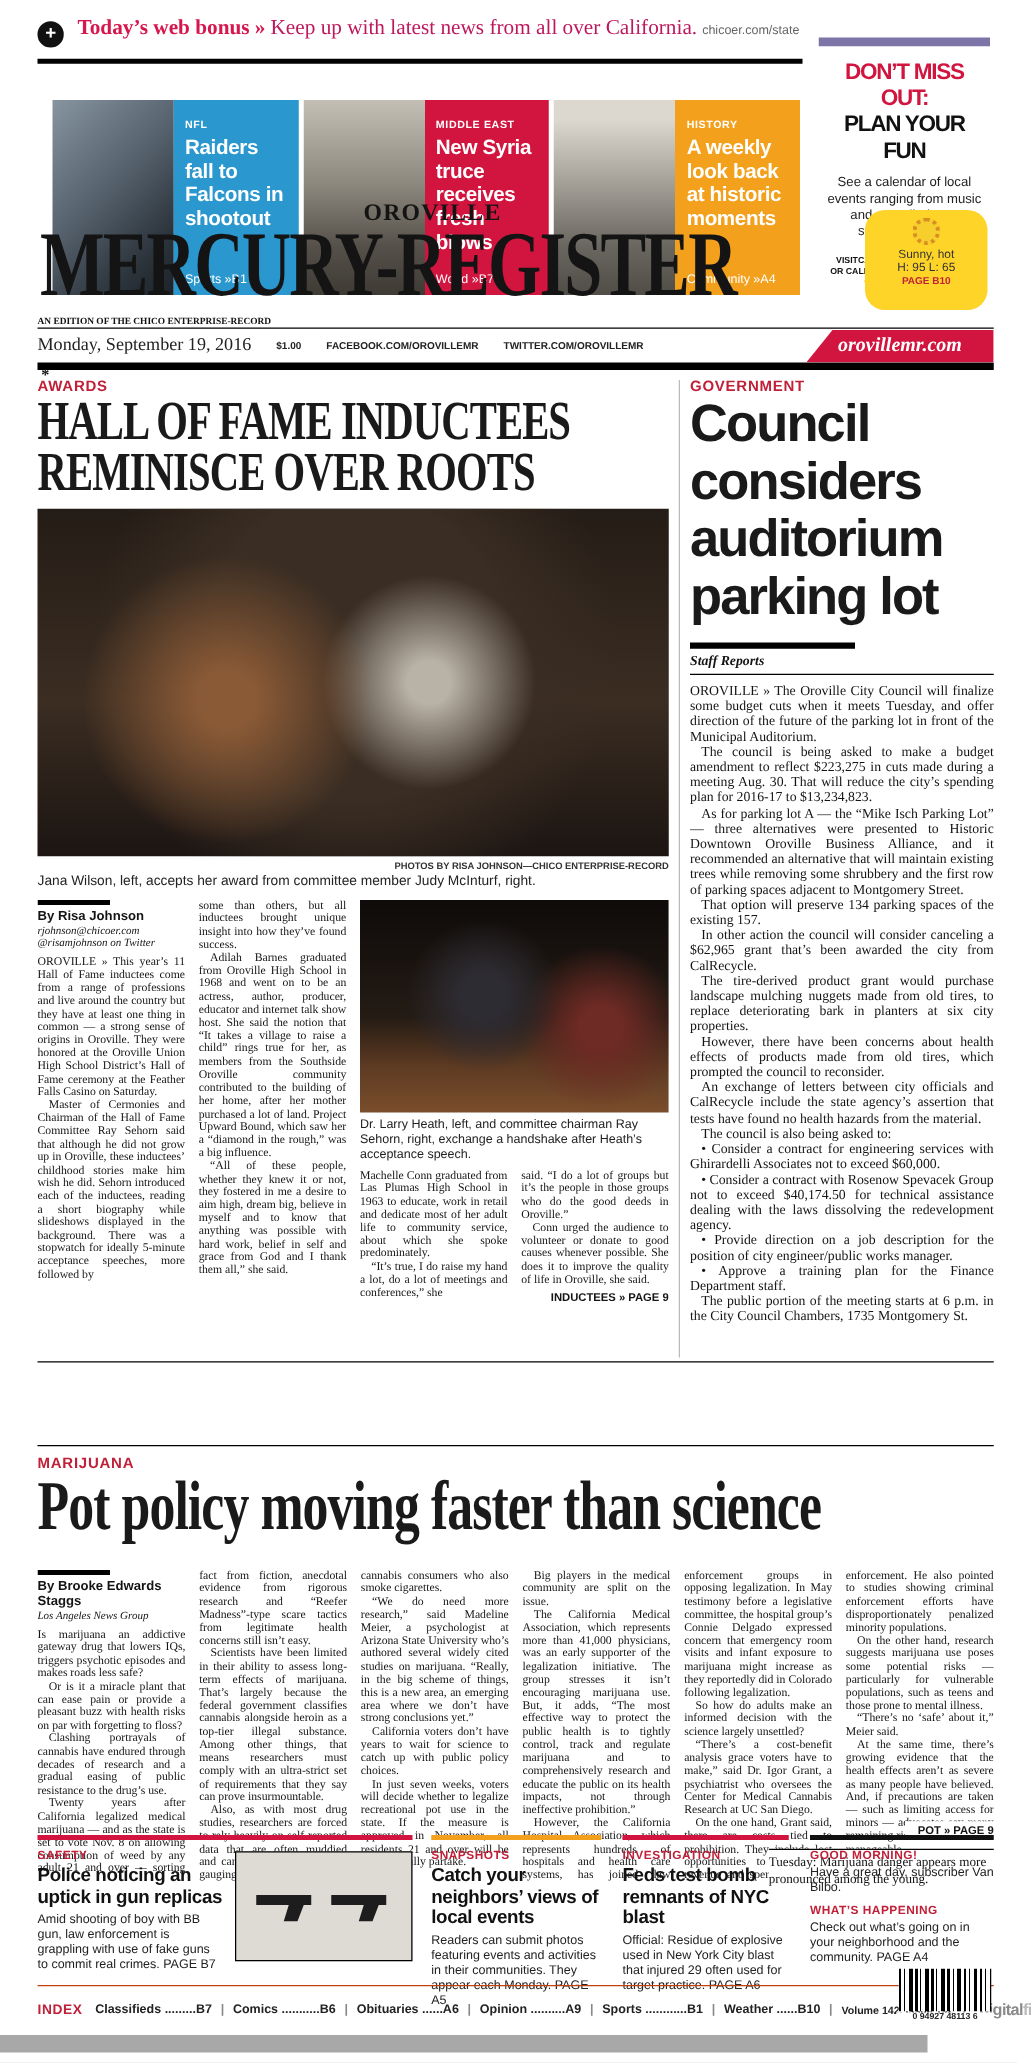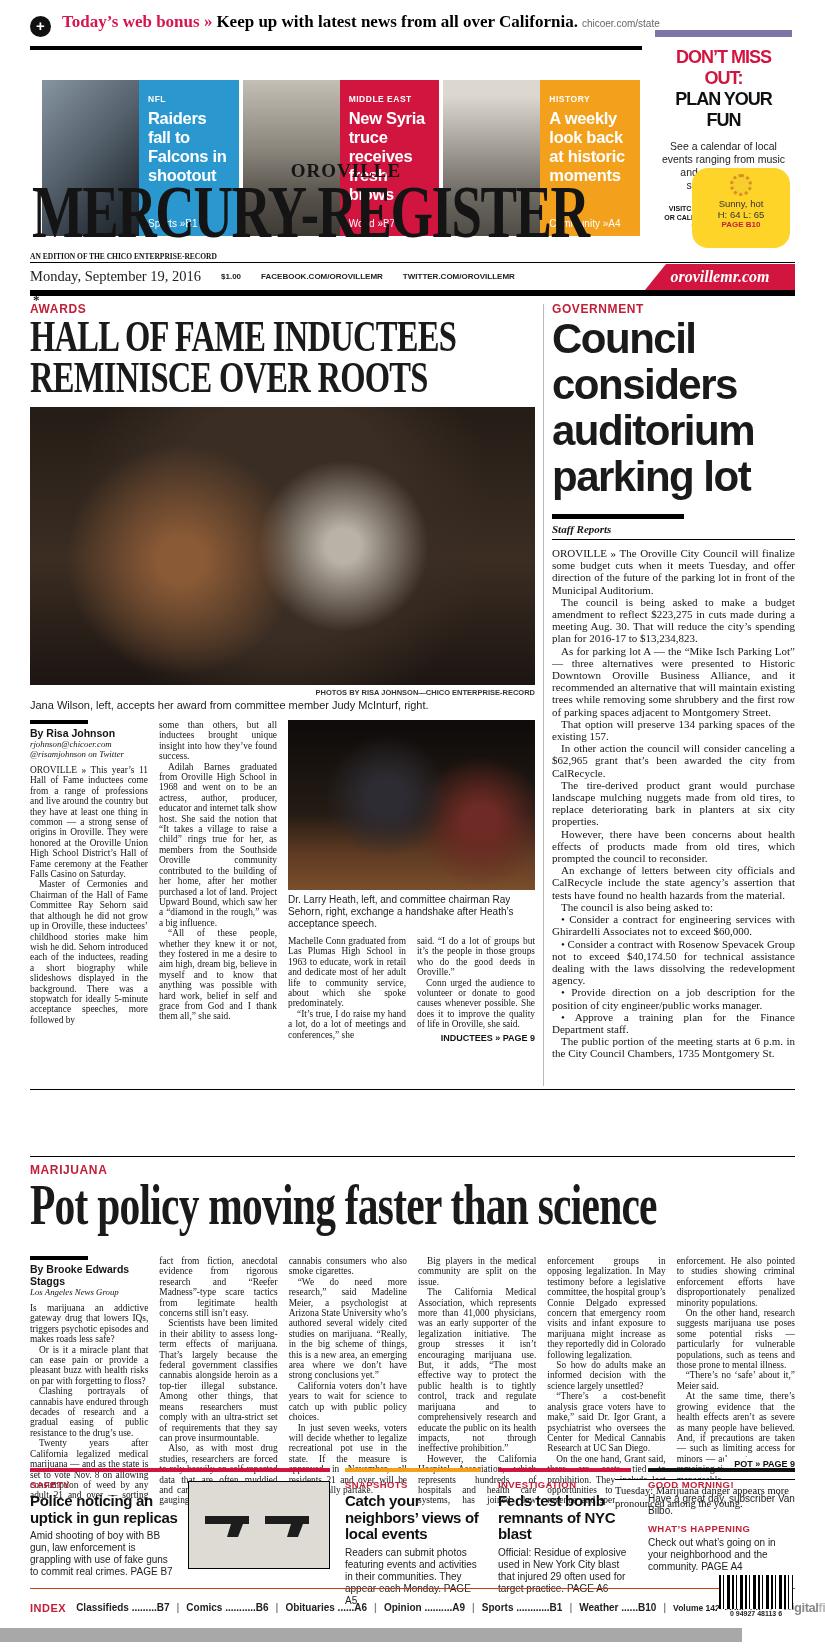--- a/index.html
+++ b/index.html
@@ -4,21 +4,21 @@
 <style>
   html,body{margin:0;padding:0;background:#e9e9e9}
   .page{position:relative;width:825px;height:1650px;background:#fff;font-family:"Liberation Serif",serif;color:#141414;overflow:hidden;margin:0 auto}
   .abs{position:absolute}
   .kicker{font-family:"Liberation Sans",sans-serif;font-weight:bold;color:#c02038;font-size:12px;letter-spacing:.6px}
 
   
   .bonus{left:30px;top:12px;width:612px;border-bottom:4px solid #000;padding-bottom:9px;white-space:nowrap}
   .bonus-circle{display:inline-block;width:21px;height:21px;border-radius:50%;background:#111;color:#fff;text-align:center;line-height:20px;font-weight:bold;font-size:15px;vertical-align:-4px;font-family:"Liberation Sans",sans-serif}
   .bonus-label{color:#d6164c;font-weight:bold;font-size:17px;margin-left:7px}
-  .bonus-text{font-weight:bold;font-size:17px;color:#000000}
+  .bonus-text{font-weight:normal;font-size:17px;color:#be185d}
   .bonus-suffix{font-size:10px;color:#666;font-family:"Liberation Sans",sans-serif}
 
   
   .promos{left:42px;top:80px;width:598px;height:156px;display:flex;gap:4px}
   .promo{flex:1;display:flex}
   .promo-photo{width:97px;flex:none}
   .ph-football{background:linear-gradient(135deg,#8795a1,#55616c 45%,#2b333b 80%,#1d232a)}
   .ph-syria{background:linear-gradient(180deg,#c4bfb5,#8a857b 45%,#55514a 75%,#3e3a34)}
   .ph-history{background:linear-gradient(180deg,#dcd8d0 10%,#a09c94 45%,#6a6660 75%,#504c46)}
   .promo-panel{flex:1;color:#fff;padding:14px 8px 7px 9px;display:flex;flex-direction:column;font-family:"Liberation Sans",sans-serif}
@@ -161,21 +161,21 @@
     <div class="dm-foot">VISITCALENDAR.CHICOER.COM</div>
     <div class="dm-foot">OR CALENDAR.OROVILLEMR.COM</div>
   </div>
 
   <div class="abs mast-city">OROVILLE</div>
   <div class="abs mast-name">MERCURY-REGISTER</div>
   <div class="abs mast-edition">AN EDITION OF THE CHICO ENTERPRISE-RECORD</div>
   <div class="abs weather">
     <div class="sun"></div>
     <div class="w-sum">Sunny, hot</div>
-    <div class="w-hl">H: 64  L: 65</div>
+    <div class="w-hl">H: 95  L: 65</div>
     <div class="w-page">PAGE B10</div>
   </div>
 
   <div class="abs dateline">
     <span class="dl-date">Monday, September 19, 2016</span>
     <span class="dl-item">$1.00</span>
     <span class="dl-item">FACEBOOK.COM/OROVILLEMR</span>
     <span class="dl-item">TWITTER.COM/OROVILLEMR</span>
     <span class="dl-site">orovillemr.com</span>
   </div>

